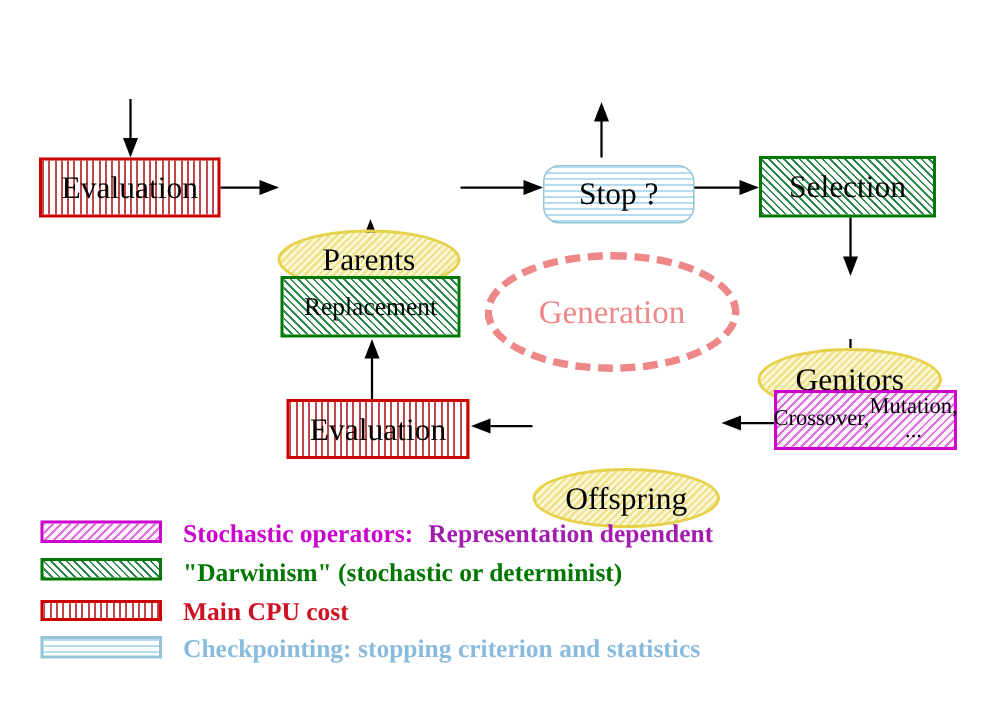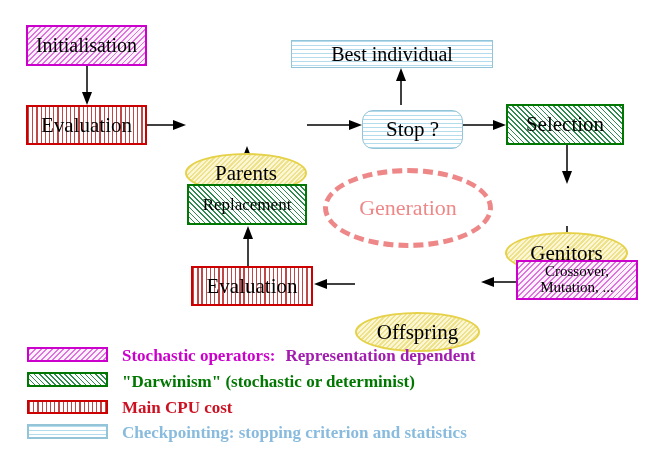--- a/index.html
+++ b/index.html
@@ -18,21 +18,21 @@
   .ellipse{border-radius:50%;margin-top:48px;}
   .big{font-size:21px;}
   
   #n-init{left:26px;top:25px;width:121px;height:41px;font-size:20px;}
   #n-eval-top{left:26px;top:105px;width:121px;height:40px;}
   #n-parents{left:185px;top:105px;width:122px;height:40px;}
   #n-best{left:291px;top:40px;width:202px;height:28px;font-size:20px;border-width:1.5px;}
   #n-stop{left:362px;top:110px;width:101px;height:39px;border-radius:11px;border-width:1.5px;}
   #n-selection{left:506px;top:104px;width:118px;height:41px;}
   #n-genitors{left:505px;top:184px;width:123px;height:42px;}
-  #n-crossover{left:516px;top:260px;width:122px;height:40px;font-size:15px;flex-direction:column;}
+  #n-crossover{left:516px;top:260px;width:122px;height:40px;font-size:15px;flex-direction:row;}
   #n-offspring{left:355px;top:264px;width:125px;height:40px;}
   #n-eval-bottom{left:191px;top:266px;width:122px;height:40px;}
   #n-replacement{left:187px;top:184px;width:120px;height:41px;font-size:17px;}
   #n-generation{left:323px;top:168px;width:170px;height:80px;border:5px dashed #ee8888;
     border-radius:50%;color:#ee8888;font-size:22px;background:transparent;}
   #connector-layer{position:absolute;left:0;top:0;}
   #connector-layer line{stroke:#000;stroke-width:1.5;}
   #connector-layer polygon{fill:#000;}
   
   .swatch{position:absolute;left:27px;width:81px;height:15px;box-sizing:border-box;}
@@ -90,27 +90,25 @@
     <g>
       <line x1="248" y1="266" x2="248" y2="238"></line>
         <polygon points="248,226 243,239 253,239"></polygon>
     </g>
     <g>
       <line x1="247" y1="184" x2="247" y2="158"></line>
         <polygon points="247,146 242,159 252,159"></polygon>
     </g>
   </svg>
 
-  <div id="n-init" class="node hatch-magenta">Initialisation</div>
 
   <div id="n-eval-top" class="node big hatch-red">Evaluation</div>
 
   <div id="n-parents" class="node big hatch-yellow ellipse">Parents</div>
 
-  <div id="n-best" class="node hatch-cyan">Best individual</div>
 
   <div id="n-stop" class="node big hatch-cyan">Stop ?</div>
 
   <div id="n-selection" class="node big hatch-green">Selection</div>
 
   <div id="n-genitors" class="node big hatch-yellow ellipse">Genitors</div>
 
   <div id="n-crossover" class="node hatch-magenta">
     <div>Crossover,</div>
     <div>Mutation, ...</div>

